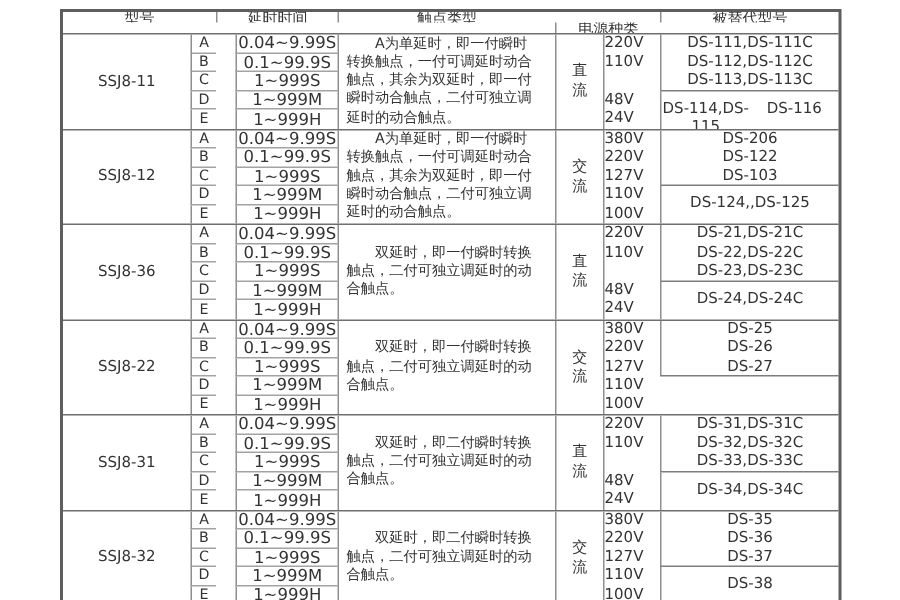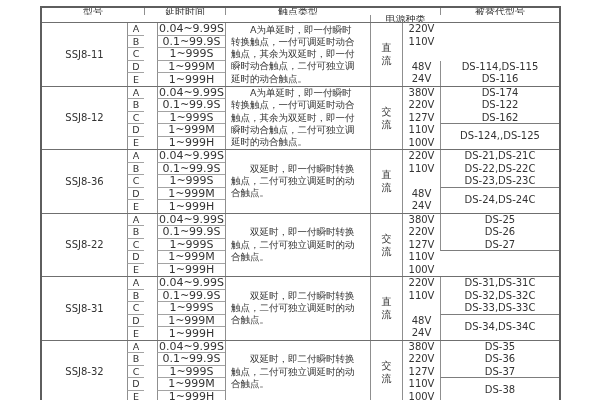--- a/index.html
+++ b/index.html
@@ -22,24 +22,24 @@
   .h-replaced{grid-column:7;}
   .model-cell{grid-column:1;grid-row:1/6;font-size:10px;}
   .letter-cell{grid-column:2;font-size:9.5px;}
   .delay-cell{grid-column:3;font-size:11px;margin-left:13px;}
   .contact-cell{grid-column:4;grid-row:1/6;align-items:center;}
   .contact-text{white-space:pre-line;text-indent:2em;width:100%;padding:11px 5px;
     font-size:9.5px;line-height:12.3px;text-align:left;box-sizing:border-box;}
   .current-cell{grid-column:5;grid-row:1/6;}
   .current-text{width:11px;word-break:break-all;line-height:13px;font-size:10px;text-align:center;}
   .volt-cell{grid-column:6;grid-row:1/6;flex-direction:column;justify-content:flex-start;}
-  .volt-line{height:12.5px;line-height:12.5px;font-size:10px;text-align:center;width:100%;}
+  .volt-line{height:12.5px;line-height:12.5px;font-size:10px;width:100%;}
   .ds-top{grid-column:7;grid-row:1/4;flex-direction:column;justify-content:flex-start;
     border-bottom:1px solid #7d7d7d;}
-  .ds-bottom{grid-column:7;grid-row:4/6;flex-direction:column;justify-content:center;}
+  .ds-bottom{grid-column:7;grid-row:4/6;flex-direction:row;justify-content:center;}
   .ds-line{height:12.5px;line-height:12.5px;font-size:10px;text-align:center;width:100%;}
 </style>
 </head>
 <body>
 
 <div class="spec-table">
   <div class="hdr">
     <div class="cell h-model">型号</div>
     <div class="cell h-delay bl">延时时间</div>
     <div class="cell h-contact bl">触点类型</div>
@@ -69,20 +69,25 @@
         <div class="cell current-cell bl">
           <div class="current-text">直流</div>
         </div>
         <div class="cell volt-cell bl">
           <div class="volt-line">220V</div>
           <div class="volt-line">110V</div>
           <div class="volt-line"></div>
           <div class="volt-line">48V</div>
           <div class="volt-line">24V</div>
         </div>
+        <div class="cell ds-top bl">
+          <div class="ds-line">DS-111,DS-111C</div>
+          <div class="ds-line">DS-112,DS-112C</div>
+          <div class="ds-line">DS-113,DS-113C</div>
+        </div>
         <div class="cell ds-bottom bl">
           <div class="ds-line">DS-114,DS-115</div>
           <div class="ds-line">DS-116</div>
         </div>
       </div>
       <div class="block">
         <div class="cell model-cell">SSJ8-12</div>
         <div class="cell letter-cell bl rb" style="grid-row: 1;">A</div>
         <div class="cell delay-cell bl rb" style="grid-row: 1;">0.04~9.99S</div>
         <div class="cell letter-cell bl rb" style="grid-row: 2;">B</div>
@@ -104,23 +109,23 @@
           <div class="current-text">交流</div>
         </div>
         <div class="cell volt-cell bl">
           <div class="volt-line">380V</div>
           <div class="volt-line">220V</div>
           <div class="volt-line">127V</div>
           <div class="volt-line">110V</div>
           <div class="volt-line">100V</div>
         </div>
         <div class="cell ds-top bl">
-          <div class="ds-line">DS-174</div>
+          <div class="ds-line">DS-206</div>
           <div class="ds-line">DS-122</div>
-          <div class="ds-line">DS-162</div>
+          <div class="ds-line">DS-103</div>
         </div>
         <div class="cell ds-bottom bl">
           <div class="ds-line">DS-124,,DS-125</div>
         </div>
       </div>
       <div class="block">
         <div class="cell model-cell">SSJ8-36</div>
         <div class="cell letter-cell bl rb" style="grid-row: 1;">A</div>
         <div class="cell delay-cell bl rb" style="grid-row: 1;">0.04~9.99S</div>
         <div class="cell letter-cell bl rb" style="grid-row: 2;">B</div>

